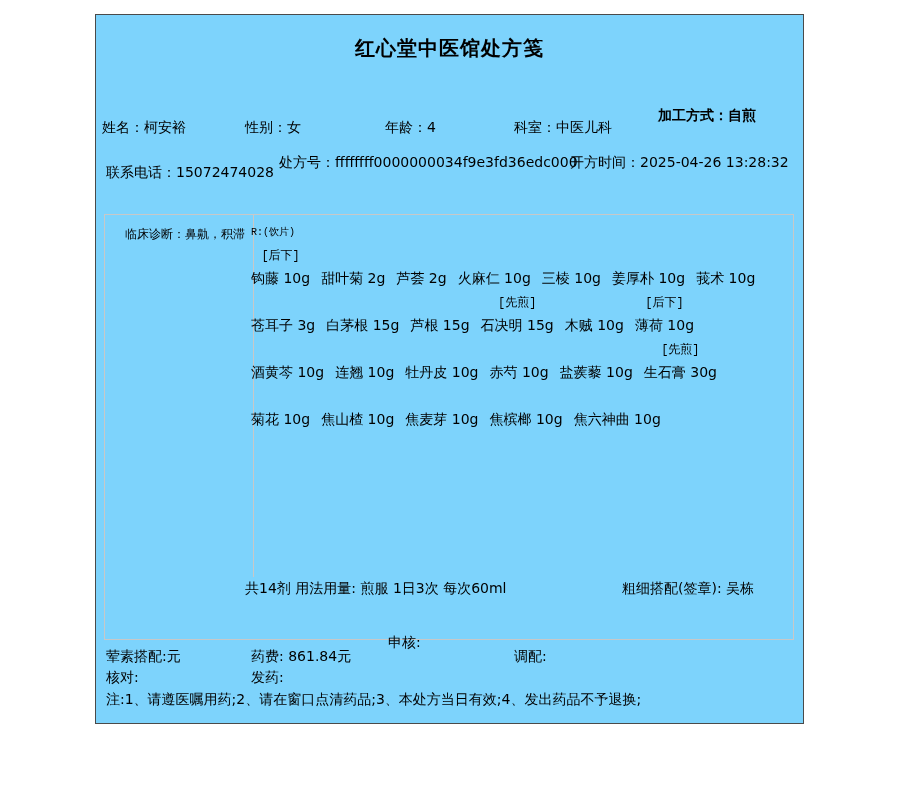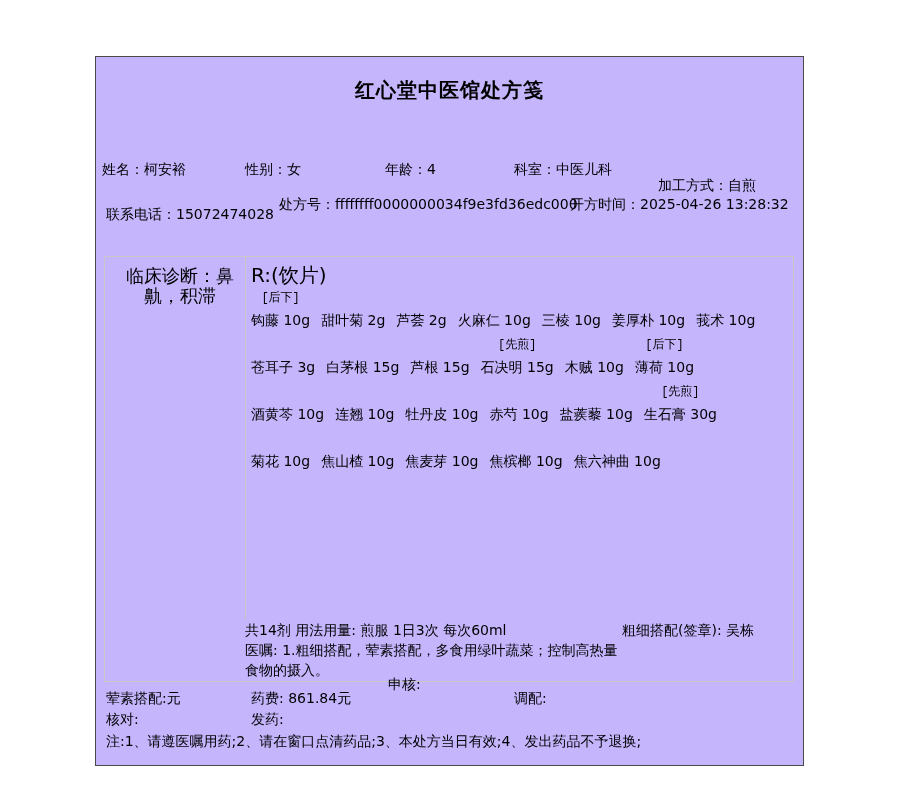--- a/index.html
+++ b/index.html
@@ -1,40 +1,40 @@
 <!DOCTYPE html>
 <html><head>
 <meta charset="utf-8">
 <style>
   html,body { margin:0; padding:0; background:#fff; }
   body { position:relative; width:900px; height:800px; overflow:hidden;
          font-family:"DejaVu Sans","Liberation Sans",sans-serif; color:#000; }
   .sheet { position:absolute; left:95px; top:14px; width:709px; height:710px;
-           border:1px solid #4a4a4a; background:#c4b5fd; box-sizing:border-box;margin-top:42px; }
+           border:1px solid #4a4a4a; background:#7dd3fc; box-sizing:border-box; }
   .title { margin:0; padding-top:20px; text-align:center;
            font-size:20px; font-weight:bold; letter-spacing:1px; }
   .hdr { position:absolute; font-size:14px; white-space:nowrap; }
   
   .f-name   { left:6px;  top:104px; }
   .f-gender { left:149px; top:104px; }
   .f-age    { left:289px; top:104px; }
   .f-dept   { left:418px; top:104px; }
-  .f-proc   { left:562px; top:120px; }
+  .f-proc   { left:562px; top:92px;font-weight:bold; }
   
   .f-phone  { left:10px;  top:149px; }
   .f-rxno   { left:183px; top:139px; }
   .f-time   { left:474px; top:139px;text-align:center; }
 
   .main-box { position:absolute; left:8px; top:199px; width:690px; height:426px;
               border:1px solid #c8c8c8; box-sizing:border-box; }
-  .diag-cell { position:absolute; left:4px; top:0; width:137px; height:362px;
+  .diag-cell { position:absolute; left:12px; top:0; width:137px; height:362px;
                border-right:1px solid #c8c8c8; box-sizing:border-box;
-               padding:9px 2px 0 8px; font-size:18px; line-height:20px;text-align:center; }
+               padding:9px 2px 0 8px; font-size:12px; line-height:20px; }
   .rx-area { position:absolute; left:146px; top:9px; right:6px; }
-  .rx-header { font-size:20px; line-height:18px; }
+  .rx-header { font-size:10px; line-height:18px;font-family:Liberation Mono, monospace; }
   .herb-lines { margin-top:5px; }
   .herb-line { display:flex; column-gap:11px; margin-bottom:4px; }
   .herb-item { display:inline-block; }
   .herb-tag  { display:block; height:19px; line-height:19px; font-size:12px;
                text-align:center; white-space:nowrap;font-family:Liberation Mono, monospace; }
   .herb-text { display:block; font-size:14px; line-height:24px; white-space:nowrap; }
 
   .rx-footer { position:absolute; left:140px; top:363px; right:6px;
                font-size:14px; line-height:20px; }
   .usage-row { position:relative; }
@@ -179,21 +179,20 @@
             </span>
           </div>
         </div>
     </div>
 
     <div class="rx-footer">
       <div class="usage-row">
         <span>共14剂 用法用量: 煎服 1日3次 每次60ml</span>
         <span class="doctor-sign"><span>粗细搭配(签章): </span><span>吴栋</span></span>
       </div>
-      <div class="instructions">医嘱: 1.粗细搭配，荤素搭配，多食用绿叶蔬菜；控制高热量食物的摄入。</div>
     </div>
   </div>
 
   <div class="bt b-price"><span>荤素搭配:</span><span>元</span></div>
   <div class="bt b-fee"><span>药费: </span><span>861.84元</span></div>
   <div class="bt b-audit"><span>申核:</span><span></span></div>
   <div class="bt b-prep"><span>调配:</span><span></span></div>
   <div class="bt b-check"><span>核对:</span><span></span></div>
   <div class="bt b-dispense"><span>发药:</span><span></span></div>
   <div class="bt b-notes">注:1、请遵医嘱用药;2、请在窗口点清药品;3、本处方当日有效;4、发出药品不予退换;</div>

